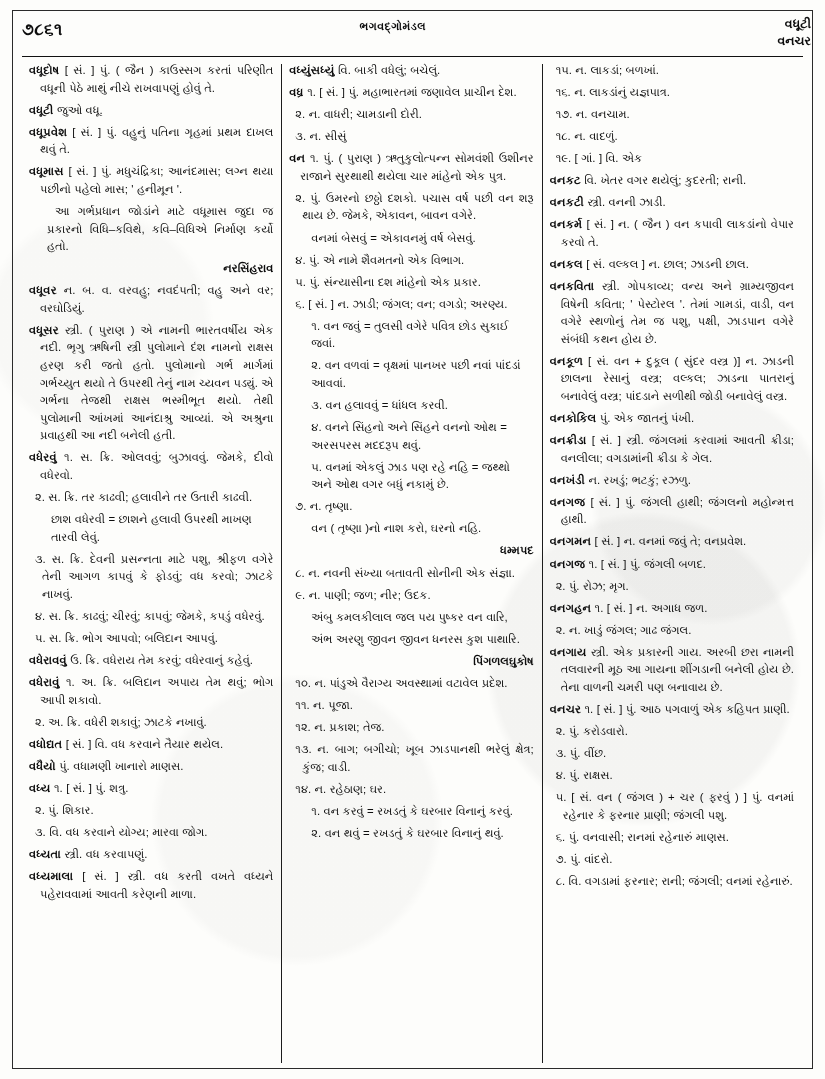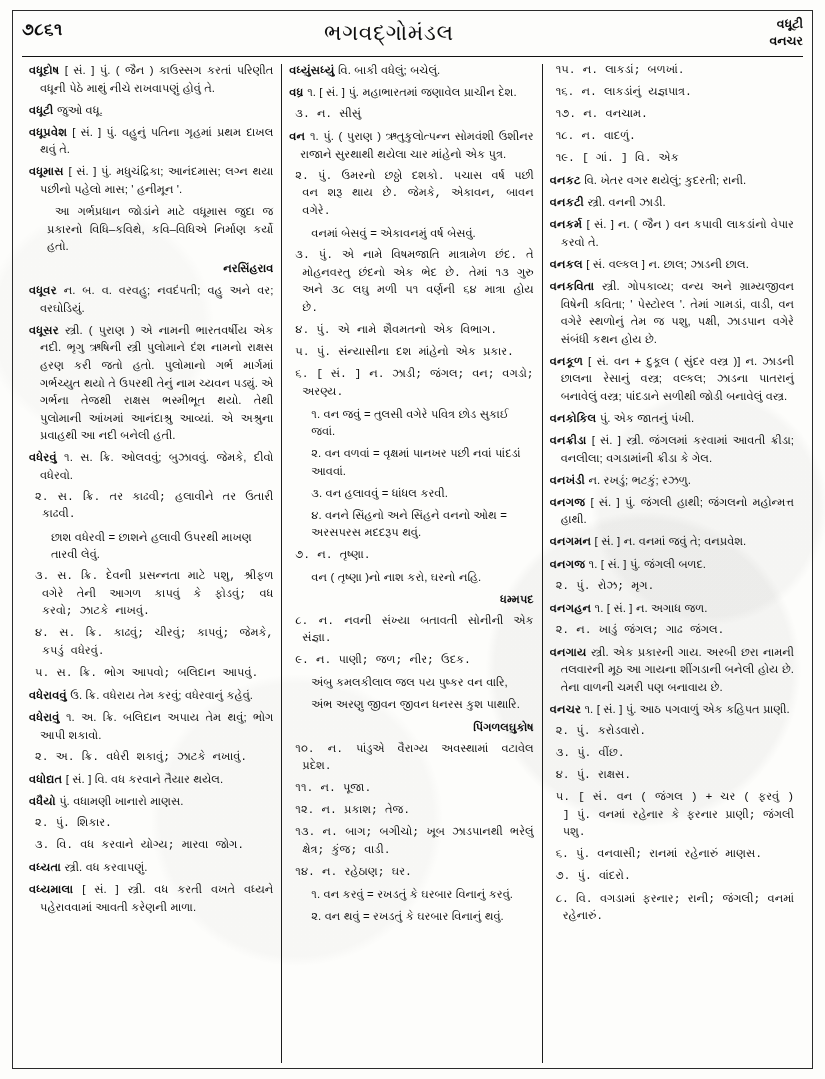--- a/index.html
+++ b/index.html
@@ -28,36 +28,36 @@
   .page-border {
     position: absolute;
     left: 12px; top: 10px; right: 12px; bottom: 10px;
     border: 1px solid #2a2a2a;
     pointer-events: none;
   }
 
   
   .running-head {
     position: absolute;
-    left: 22px; right: 22px; top: 16px;
+    left: 22px; right: 14px; top: 16px;
     height: 46px;
     display: flex;
     align-items: flex-start;
     justify-content: space-between;
   }
   .folio {
     font-size: 17px;
     font-weight: 700;
     letter-spacing: 0.4px;
     line-height: 1.15;
     padding-top: 4px;
   }
   .book-title {
-    font-size: 22px;
-    font-weight: 400;
+    font-size: 11px;
+    font-weight: 700;
     letter-spacing: 0.5px;
     padding-top: 4px;
     flex: 1;
     text-align: center;
   }
   .guidewords {
     text-align: right;
     font-size: 12.5px;
     font-weight: 700;
     line-height: 1.35;
@@ -98,21 +98,20 @@
   .entry {
     margin: 0 0 4.5px 0;
     padding-left: 11px;
     text-indent: -11px;
     text-align: justify;
     word-spacing: 0.3px;
   }
   .entry.sense {
     padding-left: 13px;
     text-indent: -7px;
-    font-family: Liberation Mono, monospace;
   }
   .entry.quote {
     padding-left: 22px;
     text-indent: 0;
     text-align: left;
   }
   .entry.note {
     padding-left: 18px;
     text-indent: 8px;
     text-align: justify;
@@ -158,40 +157,42 @@
         <p class="entry sense">૨. સ. ક્રિ. તર કાઢવી; હલાવીને તર ઉતારી કાઢવી.</p>
         <p class="entry quote">છાશ વધેરવી = છાશને હલાવી ઉપરથી માખણ તારવી લેવું.</p>
         <p class="entry sense">૩. સ. ક્રિ. દેવની પ્રસન્નતા માટે પશુ, શ્રીફળ વગેરે તેની આગળ કાપવું કે ફોડવું; વધ કરવો; ઝાટકે નાખવું.</p>
         <p class="entry sense">૪. સ. ક્રિ. કાઢવું; ચીરવું; કાપવું; જેમકે, કપડું વધેરવું.</p>
         <p class="entry sense">૫. સ. ક્રિ. ભોગ આપવો; બલિદાન આપવું.</p>
         <p class="entry"><span class="hw">વધેરાવવું</span> <span>ઉ. ક્રિ. વધેરાય તેમ કરવું; વધેરવાનું કહેવું.</span></p>
         <p class="entry"><span class="hw">વધેરાવું</span> <span>૧. અ. ક્રિ. બલિદાન અપાય તેમ થવું; ભોગ આપી શકાવો.</span></p>
         <p class="entry sense">૨. અ. ક્રિ. વધેરી શકાવું; ઝાટકે નખાવું.</p>
         <p class="entry"><span class="hw">વધોદ્યત</span> <span>[ સં. ] વિ. વધ કરવાને તૈયાર થયેલ.</span></p>
         <p class="entry"><span class="hw">વધૈયો</span> <span>પું. વધામણી ખાનારો માણસ.</span></p>
+        <p class="entry"><span class="hw">વધ્ય</span> <span>૧. [ સં. ] પું. શત્રુ.</span></p>
         <p class="entry sense">૨. પું. શિકાર.</p>
         <p class="entry sense">૩. વિ. વધ કરવાને યોગ્ય; મારવા જોગ.</p>
         <p class="entry"><span class="hw">વધ્યતા</span> <span>સ્ત્રી. વધ કરવાપણું.</span></p>
         <p class="entry"><span class="hw">વધ્યમાલા</span> <span>[ સં. ] સ્ત્રી. વધ કરતી વખતે વધ્યને પહેરાવવામાં આવતી કરેણની માળા.</span></p>
       </div>
     <div class="col divider-right">
         <p class="entry"><span class="hw">વધ્યુંસધ્યું</span> <span>વિ. બાકી વધેલું; બચેલું.</span></p>
         <p class="entry"><span class="hw">વધ્ર</span> <span>૧. [ સં. ] પું. મહાભારતમાં જણાવેલ પ્રાચીન દેશ.</span></p>
+        <p class="entry sense">૨. ન. વાધરી; ચામડાની દોરી.</p>
         <p class="entry sense">૩. ન. સીસું</p>
         <p class="entry"><span class="hw">વન</span> <span>૧. પું. ( પુરાણ ) ઋતુકુલોત્પન્ન સોમવંશી ઉશીનર રાજાને સુરથાથી થયેલા ચાર માંહેનો એક પુત્ર.</span></p>
         <p class="entry sense">૨. પું. ઉમરનો છઠ્ઠો દશકો. પચાસ વર્ષ પછી વન શરૂ થાય છે. જેમકે, એકાવન, બાવન વગેરે.</p>
         <p class="entry quote">વનમાં બેસવું = એકાવનમું વર્ષ બેસવું.</p>
-        <p class="entry sense">૩. પું. એ નામે વિષમજાતિ માત્રામેળ છંદ. તે મોહનવરતુ છંદનો એક ભેદ છે. તેમાં ૧૩ ગુરુ અને ૩૮ લઘુ મળી ૫૧ વર્ણની ૬૪ માત્રા હોય છે.</p>
         <p class="entry sense">૪. પું. એ નામે શૈવમતનો એક વિભાગ.</p>
         <p class="entry sense">૫. પું. સંન્યાસીના દશ માંહેનો એક પ્રકાર.</p>
         <p class="entry sense">૬. [ સં. ] ન. ઝાડી; જંગલ; વન; વગડો; અરણ્ય.</p>
         <p class="entry quote">૧. વન જવું = તુલસી વગેરે પવિત્ર છોડ સુકાઈ જવાં.</p>
         <p class="entry quote">૨. વન વળવાં = વૃક્ષમાં પાનખર પછી નવાં પાંદડાં આવવાં.</p>
         <p class="entry quote">૩. વન હલાવવું = ધાંધલ કરવી.</p>
         <p class="entry quote">૪. વનને સિંહનો અને સિંહને વનનો ઓથ = અરસપરસ મદદરૂપ થવું.</p>
+        <p class="entry quote">૫. વનમાં એકલું ઝાડ પણ રહે નહિ = જથ્થો અને ઓથ વગર બધું નકામું છે.</p>
         <p class="entry sense">૭. ન. તૃષ્ણા.</p>
         <p class="entry quote">વન ( તૃષ્ણા )નો નાશ કરો, ઘરનો નહિ.</p>
         <p class="entry attrib">ધમ્મપદ</p>
         <p class="entry sense">૮. ન. નવની સંખ્યા બતાવતી સોનીની એક સંજ્ઞા.</p>
         <p class="entry sense">૯. ન. પાણી; જળ; નીર; ઉદક.</p>
         <p class="entry quote">અંબુ કમલકીલાલ જલ પય પુષ્કર વન વારિ,</p>
         <p class="entry quote">અંભ અરણુ જીવન જીવન ધનરસ કુશ પાથારિ.</p>
         <p class="entry attrib">પિંગળલઘુકોષ</p>
         <p class="entry sense">૧૦. ન. પાંડુએ વૈરાગ્ય અવસ્થામાં વટાવેલ પ્રદેશ.</p>
         <p class="entry sense">૧૧. ન. પૂજા.</p>

